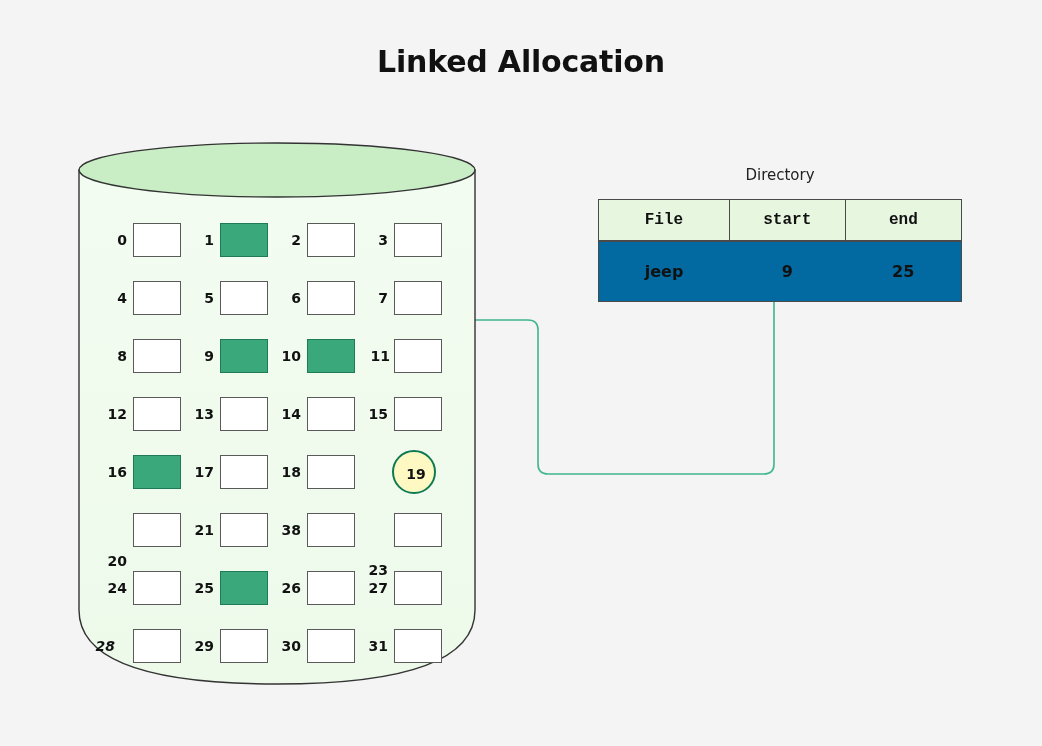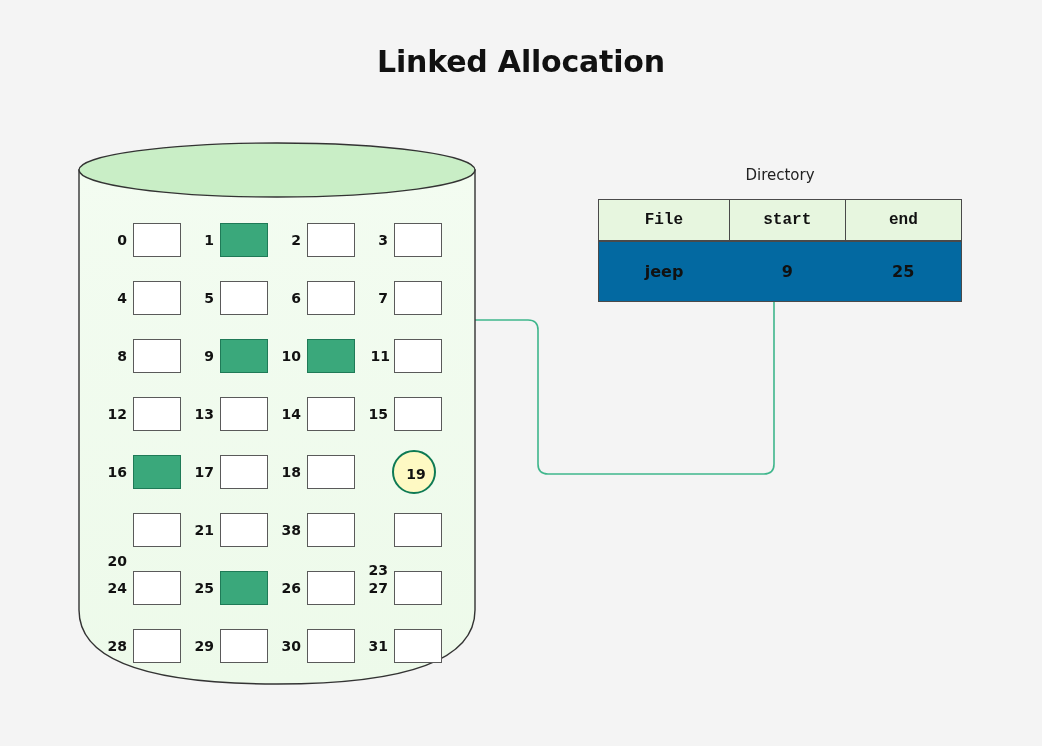--- a/index.html
+++ b/index.html
@@ -218,21 +218,21 @@
     <div class="blk-label" style="left: 286px; top: 382px; margin-top: 40px;">23</div>
     <div class="blk" style="left: 316px; top: 373px;"></div>
     <div class="blk-label" style="left: 25px; top: 440px;">24</div>
     <div class="blk" style="left: 55px; top: 431px;"></div>
     <div class="blk-label" style="left: 112px; top: 440px;">25</div>
     <div class="blk used" style="left: 142px; top: 431px;"></div>
     <div class="blk-label" style="left: 199px; top: 440px;">26</div>
     <div class="blk" style="left: 229px; top: 431px;"></div>
     <div class="blk-label" style="left: 286px; top: 440px;">27</div>
     <div class="blk" style="left: 316px; top: 431px;"></div>
-    <div class="blk-label" style="left: 25px; top: 498px;">28</div>
+    <div class="blk-label" style="left: 13px; top: 498px; font-style: italic;">28</div>
     <div class="blk" style="left: 55px; top: 489px;"></div>
     <div class="blk-label" style="left: 112px; top: 498px;">29</div>
     <div class="blk" style="left: 142px; top: 489px;"></div>
     <div class="blk-label" style="left: 199px; top: 498px;">30</div>
     <div class="blk" style="left: 229px; top: 489px;"></div>
     <div class="blk-label" style="left: 286px; top: 498px;">31</div>
     <div class="blk" style="left: 316px; top: 489px;"></div>
   </div>
 
 <div class="dir-title">Directory</div>

